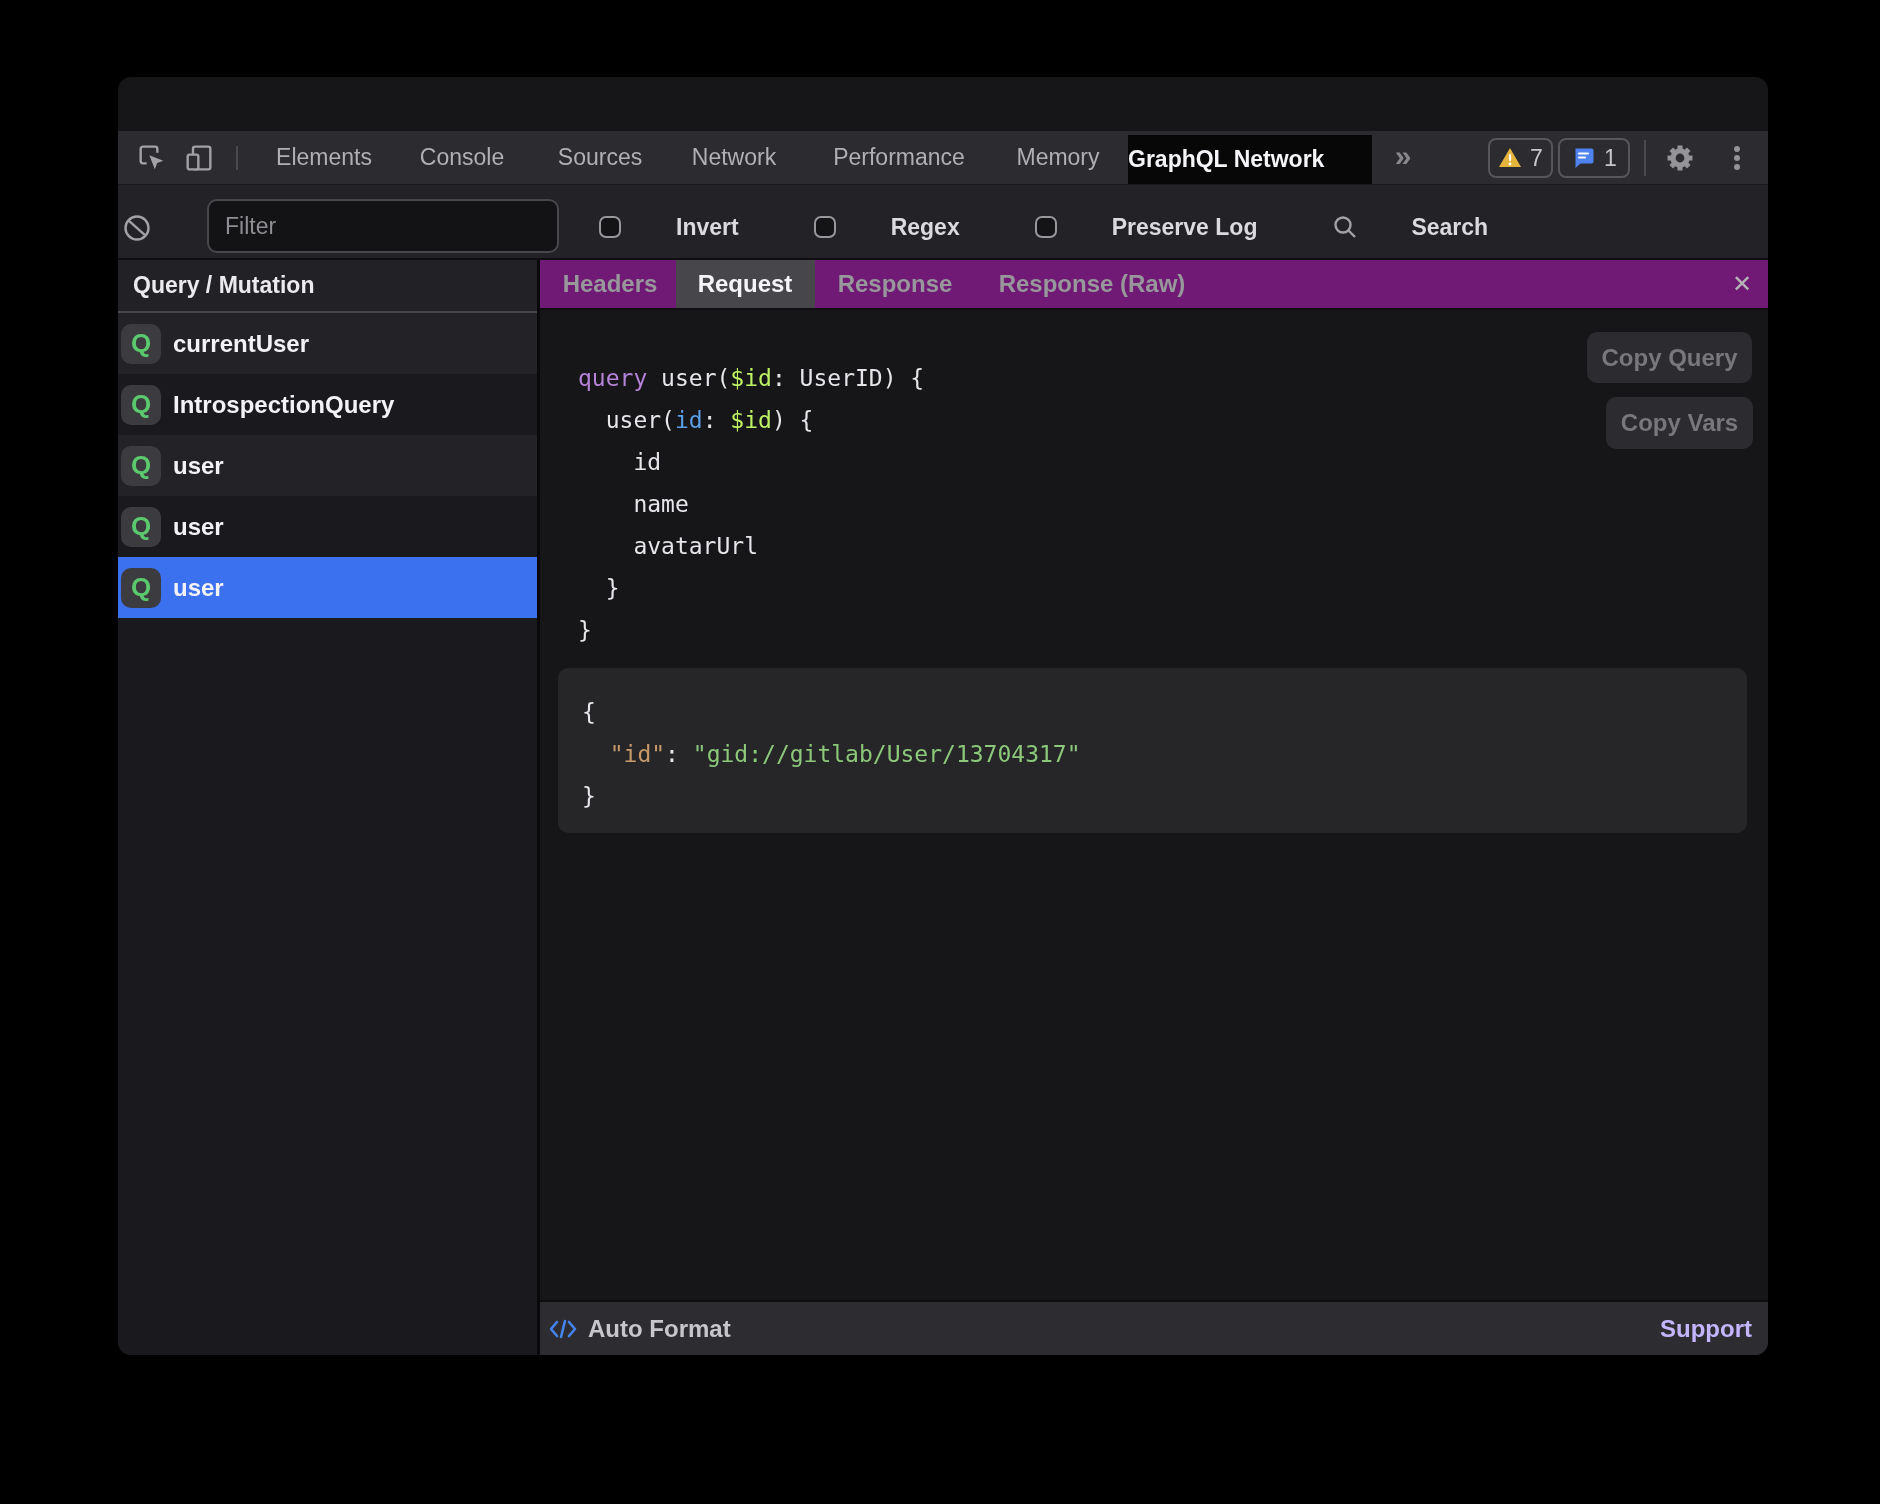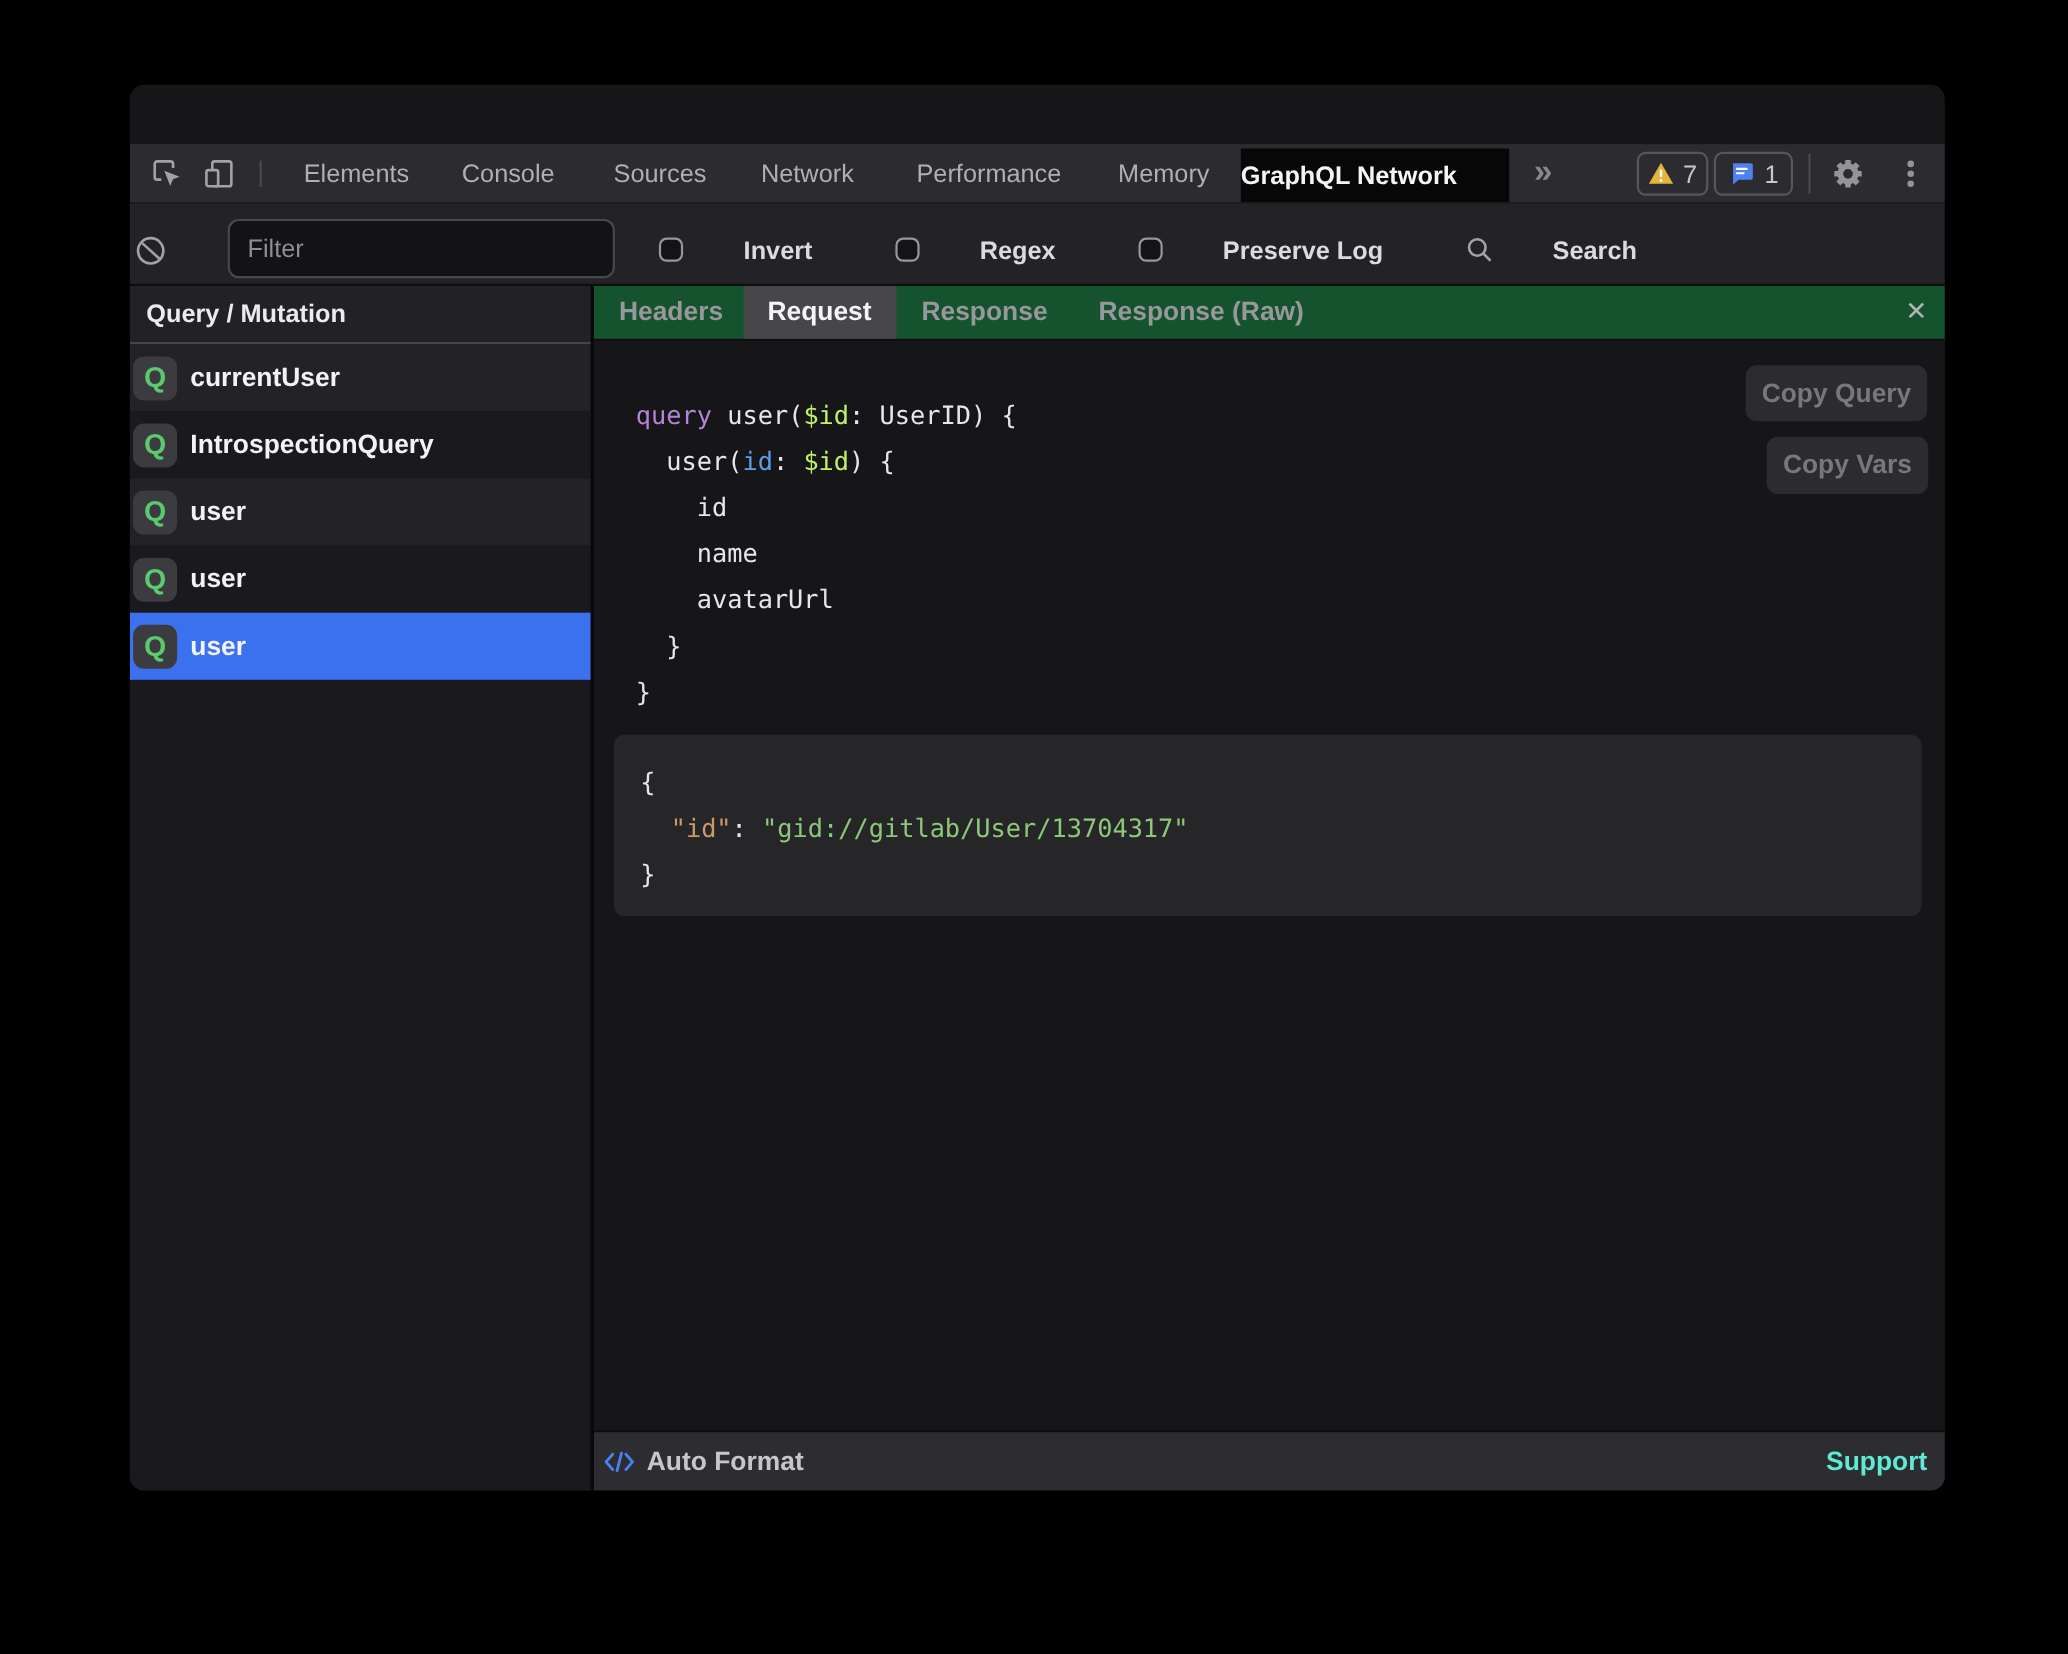--- a/index.html
+++ b/index.html
@@ -49,21 +49,21 @@
   .lp-row { position:absolute; left:0; width:100%; height:61px; display:flex; align-items:center; }
   .lp-row.row-a { background:#232227; }
   .lp-row.row-b { background:#1a191d; }
   .lp-row.row-sel { background:#3b70ee; }
   .qbadge { width:40px; height:40px; margin-left:3px; border-radius:10px; background:#3c3b3f;
             display:flex; align-items:center; justify-content:center;
             color:#5bc96e; font-size:26px; font-weight:700; flex:none; }
   .lp-row .rowlabel { margin-left:12px; color:#f3f2f6; font-size:24px; font-weight:700; }
   .panel-divider { position:absolute; left:419px; top:0; width:3px; height:100%; background:#09080b; }
   .rightpanel { position:absolute; left:422px; top:0; right:0; height:100%; background:#161518; }
-  .rp-tabs { position:absolute; left:0; top:0; width:100%; height:50px; background:#14532d;
+  .rp-tabs { position:absolute; left:0; top:0; width:100%; height:50px; background:#701a75;
              border-bottom:2px solid #0e0d10; }
   .rp-tab { position:absolute; top:0; height:48px; line-height:48px; transform:translateX(-50%);
             color:#98979b; font-size:24px; font-weight:600; white-space:nowrap; }
   .rp-tab-sel-bg { position:absolute; left:136px; top:0; width:139px; height:48px; background:#47464b; }
   .rp-tab.selected { color:#f5f4f8; font-weight:700; }
   .rp-close { position:absolute; left:1202px; top:0; height:48px; line-height:48px; transform:translateX(-50%);
               color:#b4b3b7; font-size:24px; }
   .rp-content { position:absolute; left:0; top:50px; width:100%; bottom:57px; background:#161518; }
   .codeblock { position:absolute; font-family:"DejaVu Sans Mono",monospace; font-size:23px; line-height:42px; white-space:pre; }
   .qblock { left:38px; top:47px; }
@@ -77,21 +77,21 @@
              font-size:24px; font-weight:700; display:flex; align-items:center; justify-content:center; }
   .copy-query { left:1047px; top:22px; width:165px; height:51px; }
   .copy-vars { left:1066px; top:87px; width:147px; height:52px; }
   .varbox { position:absolute; left:18px; top:358px; width:1189px; height:165px; background:#262528; border-radius:10px; }
   .vblock { left:42px; top:381px; }
   .rp-footer { position:absolute; left:0; bottom:0; width:100%; height:55px; background:#2d2c30;
                border-top:2px solid #0e0d10; display:flex; align-items:center; }
   .af-icon { margin-left:8px; }
   .af-label { margin-left:10px; color:#c7c6ca; font-size:24px; font-weight:700; }
   .spacer { flex:1; }
-  .support-label { margin-right:16px; color:#5eead4; font-size:24px; font-weight:700; }
+  .support-label { margin-right:16px; color:#c4b5fd; font-size:24px; font-weight:700; }
 </style>
 </head>
 <body>
 
 <div class="window">
 
 
   <div class="tabbar">
     <div class="tb-icon" style="left:17px; width:34px;">
       <svg width="32" height="32" viewBox="0 0 24 24" fill="none">

